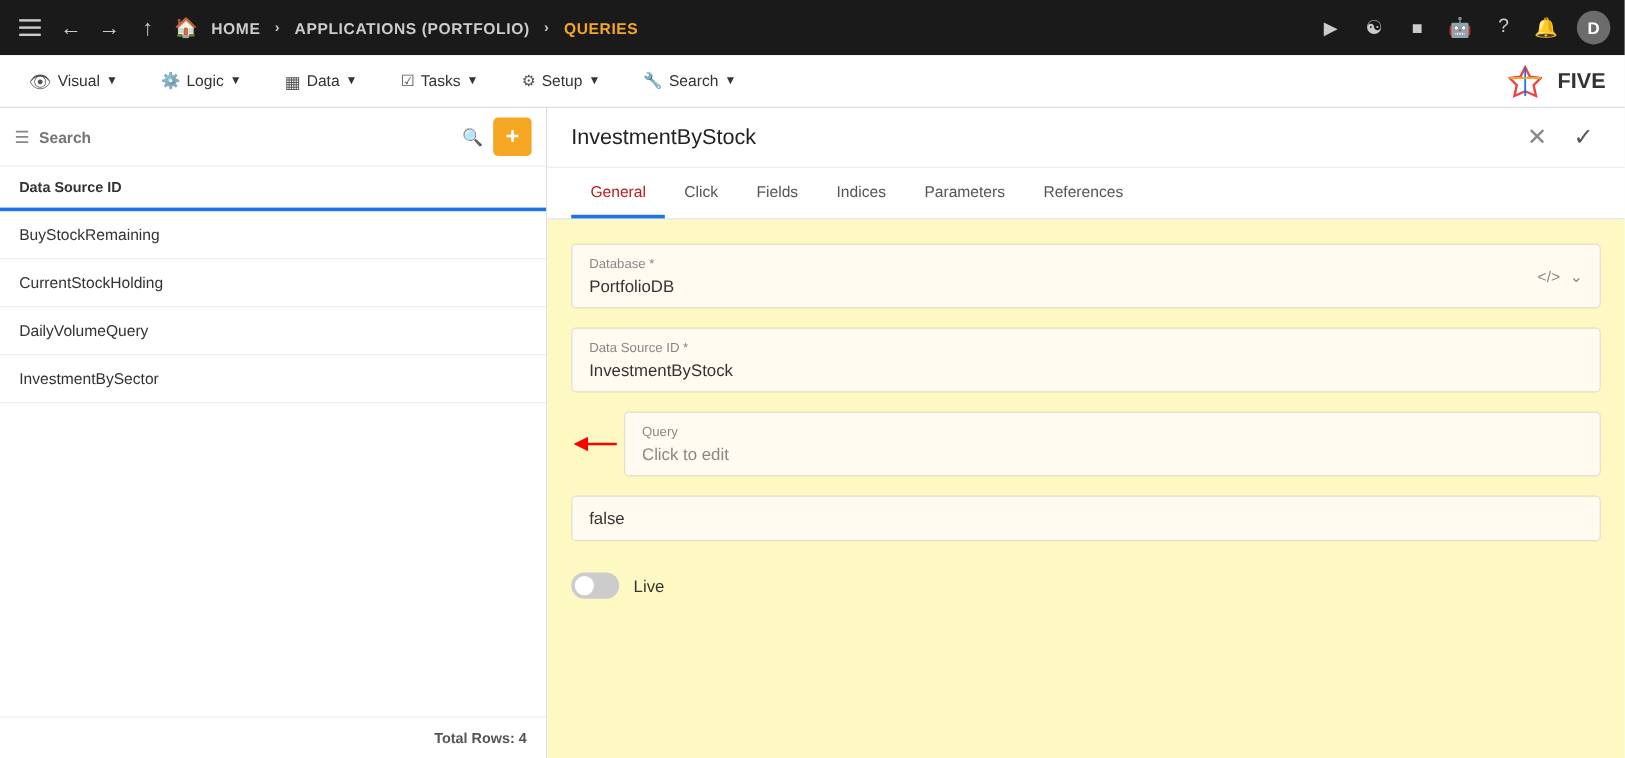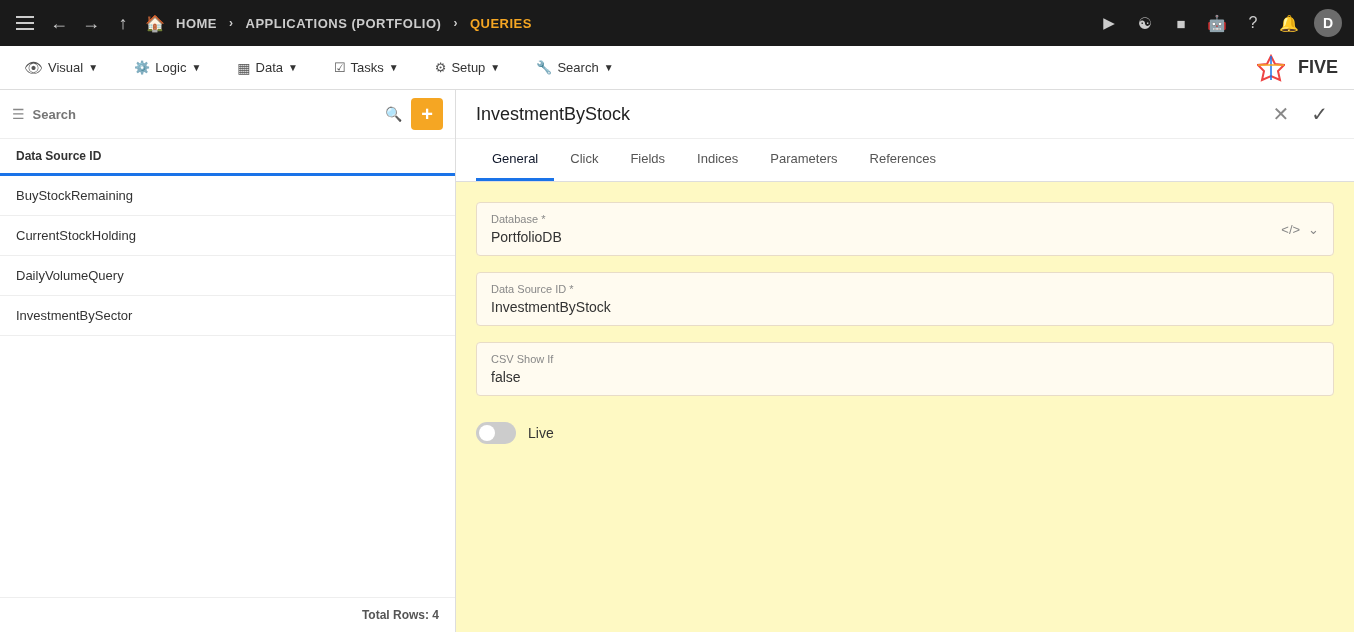--- a/index.html
+++ b/index.html
@@ -55,21 +55,21 @@
     
     .content { flex: 1; background: #fff; display: flex; flex-direction: column; overflow: hidden; }
     .content-header { display: flex; align-items: center; padding: 10px 20px; border-bottom: 1px solid #eee; gap: 12px; }
     .content-title { font-size: 18px; font-weight: 500; flex: 1; color: #222; }
     .content-header-actions { display: flex; gap: 10px; }
     .header-icon-btn { background: none; border: none; cursor: pointer; color: #555; font-size: 18px; padding: 2px 6px; }
 
     
     .tabs { display: flex; padding: 0 20px; border-bottom: 1px solid #ddd; background: #fff; }
     .tab { padding: 12px 16px; cursor: pointer; font-size: 13px; color: #555; border-bottom: 3px solid transparent; font-weight: 500; }
-    .tab.active { color: #0f172a; border-bottom-color: #1a73e8; }
+    .tab.active { color: #b91c1c; border-bottom-color: #1a73e8; }
 
     
     .form-area { padding: 20px 20px; flex: 1; overflow-y: auto; background: #fef9c3; }
     .form-field { margin-bottom: 16px; }
     .field-label { font-size: 11px; color: #888; margin-bottom: 4px; display: block; }
     .field-value { font-size: 14px; color: #333; }
     .field-box { background: #fffbf0; border: 1px solid #e8dcc8; border-radius: 4px; padding: 10px 14px; }
     .field-box-row { display: flex; align-items: center; justify-content: space-between; }
     .field-actions { display: flex; gap: 8px; color: #888; }
     .clickable-field { cursor: pointer; }
@@ -239,24 +239,39 @@
         </div>
       </div>
 
       <div class="form-field">
         <div class="field-box">
           <span class="field-label">Data Source ID *</span>
           <span class="field-value">InvestmentByStock</span>
         </div>
       </div>
 
+      <div class="form-field" style="display:flex;align-items:center;gap:0;">
+        <div style="display:flex;align-items:center;margin-right:4px;">
+          <svg width="40" height="30" viewBox="0 0 40 30">
+            <defs>
+              <marker id="arrowhead" markerWidth="6" markerHeight="6" refX="3" refY="3" orient="auto">
+                <polygon points="0 0, 6 3, 0 6" fill="red"></polygon>
+              </marker>
+            </defs>
+            <line x1="38" y1="15" x2="8" y2="15" stroke="red" stroke-width="2" marker-end="url(#arrowhead)"></line>
+          </svg>
+        </div>
+        <div class="field-box clickable-field" style="flex:1;">
+          <span class="field-label">Query</span>
+          <span class="click-hint">Click to edit</span>
+        </div>
+      </div>
 
       <div class="form-field">
         <div class="field-box">
-          <span class="field-label">CSV Show If</span>
           <span class="field-value">false</span>
         </div>
       </div>
 
       <div class="live-row">
         <label class="toggle-switch">
           <input type="checkbox" style="">
           <span class="toggle-slider"></span>
         </label>
         <span style="font-size:14px;color:#333;">Live</span>

